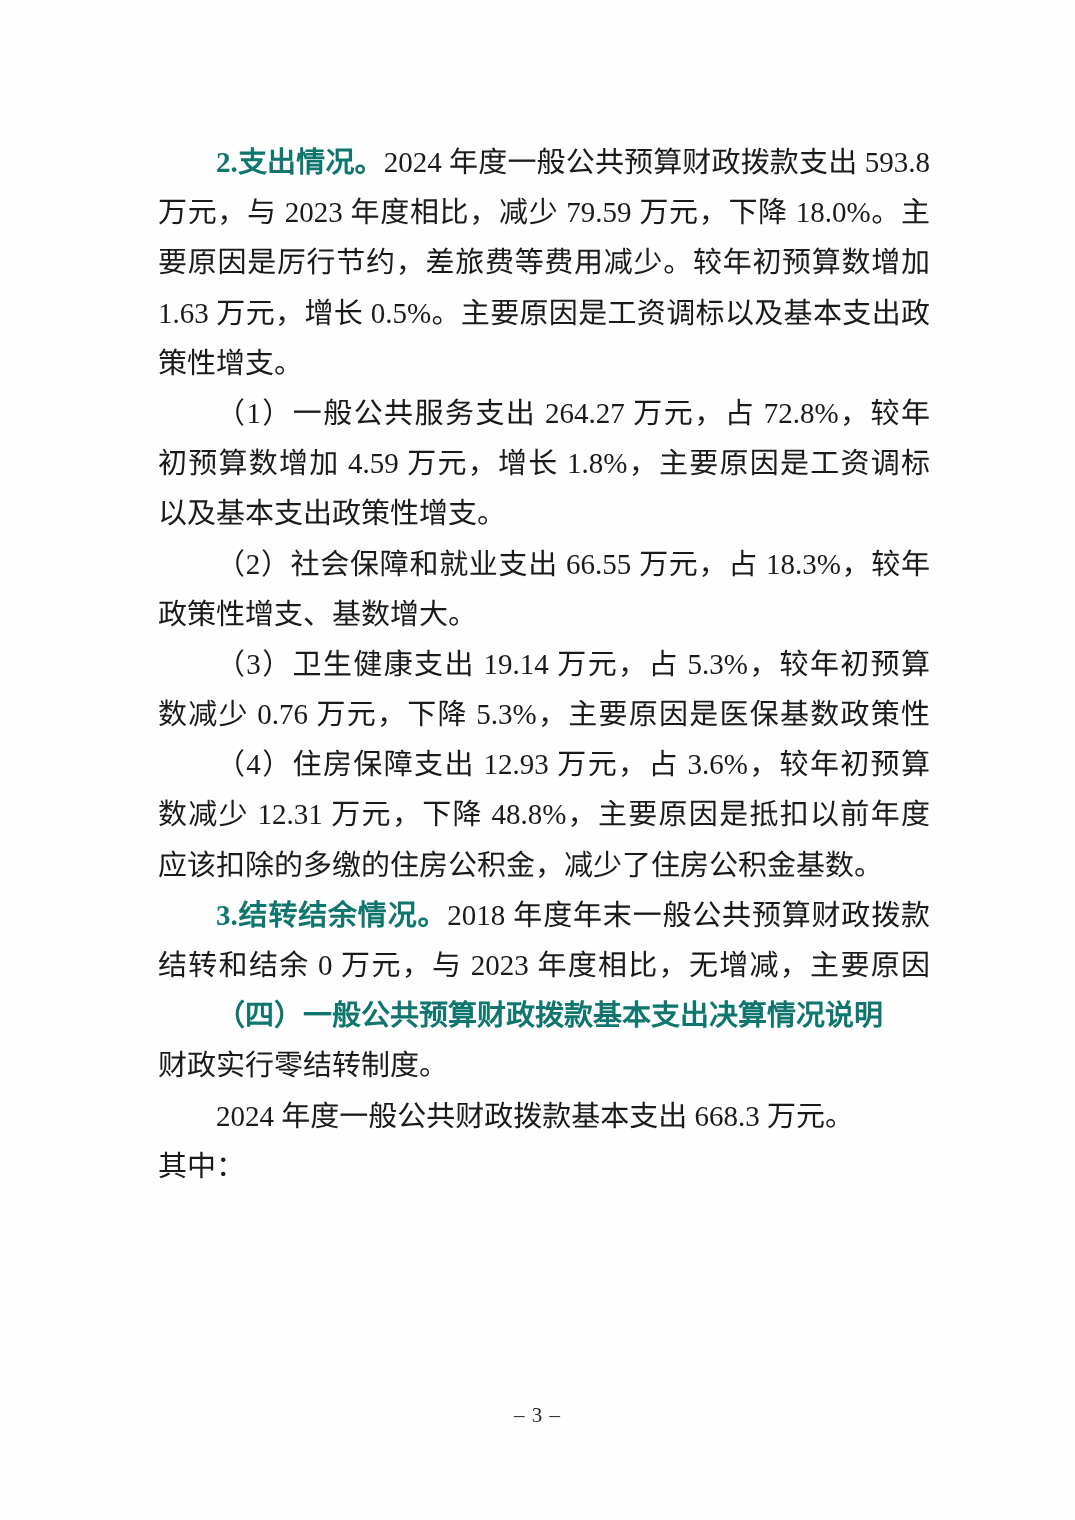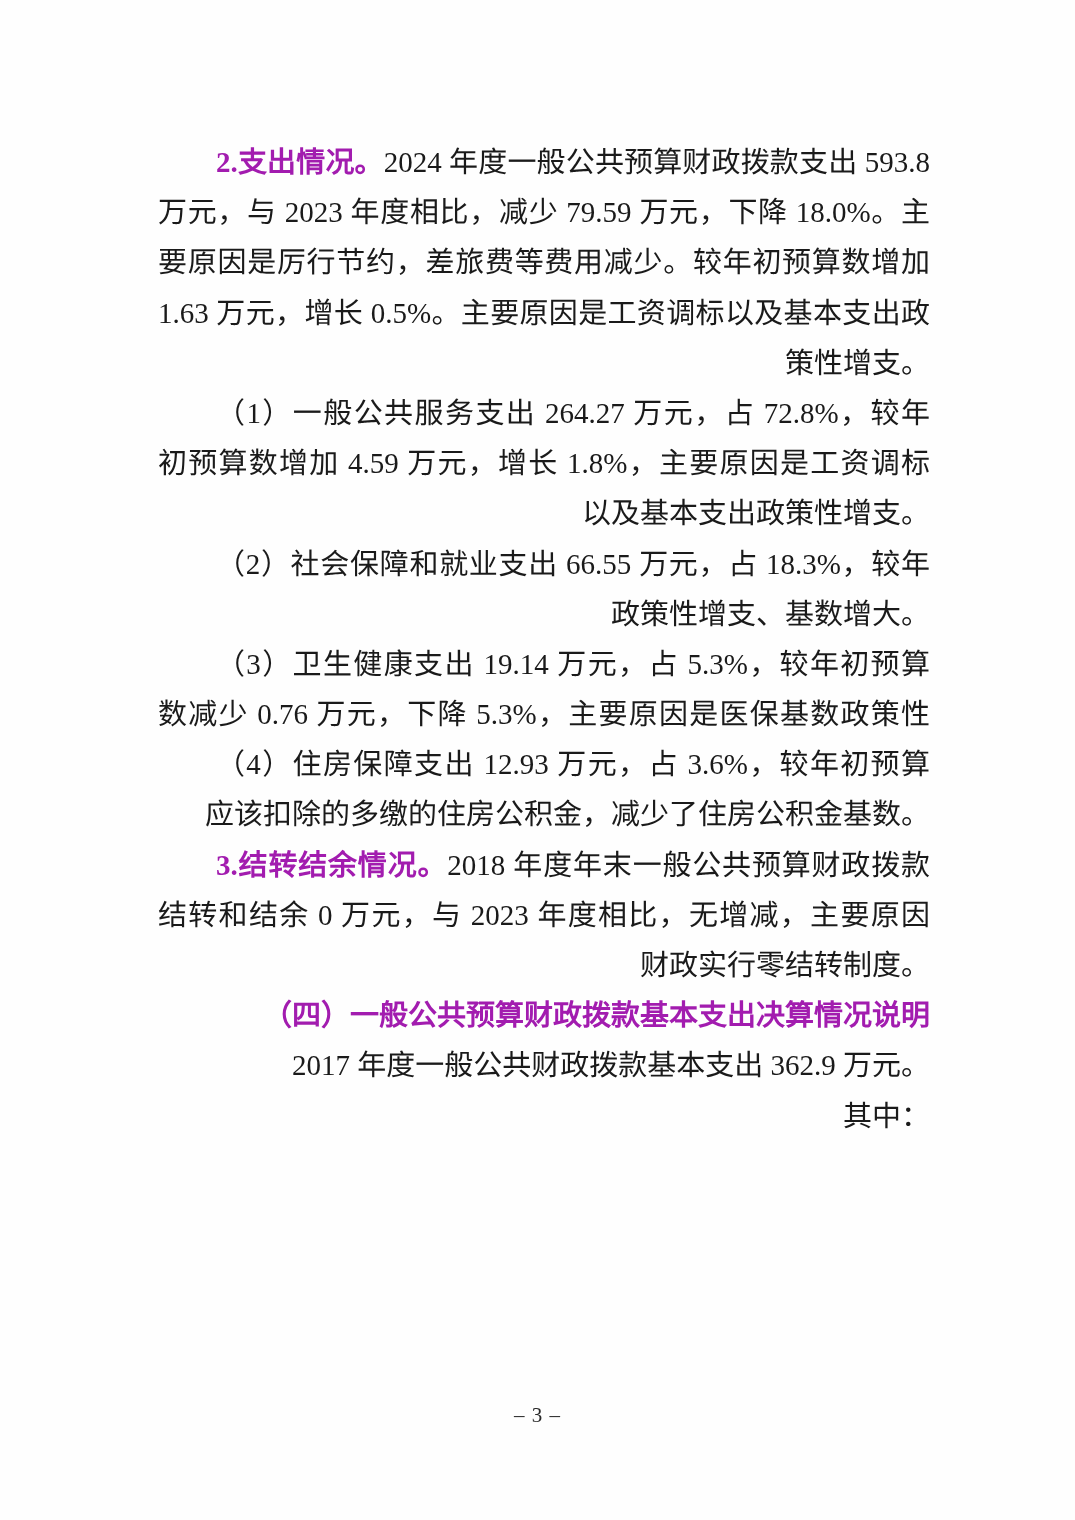--- a/index.html
+++ b/index.html
@@ -16,30 +16,30 @@
   .text-block {
     position: absolute;
     left: 158px;
     top: 137px;
     width: 772px;
   }
   .line {
     font-size: 29px;
     line-height: 50.2px;
     height: 50.2px;
-    text-align: right;
+    text-align: left;
     white-space: nowrap;
   }
   .line.justify {
     white-space: normal;
     text-align: justify;
     text-align-last: justify;
   }
   .line.indent { text-indent: 2em; }
-  .seg-bold { font-weight: bold; color: #a21caf; }
+  .seg-bold { font-weight: bold; color: #0f766e; }
   .footer {
     position: absolute;
     left: 0;
     right: 0;
     top: 1400px;
     text-align: center;
     font-size: 21px;
     line-height: 30px;
     color: #2a2a2a;
     letter-spacing: 1px;
@@ -56,22 +56,23 @@
       <div class="line justify"><span>1.63 万元，增长 0.5%。主要原因是工资调标以及基本支出政</span></div>
       <div class="line"><span>策性增支。</span></div>
       <div class="line indent justify"><span>（1）一般公共服务支出 264.27 万元，占 72.8%，较年</span></div>
       <div class="line justify"><span>初预算数增加 4.59 万元，增长 1.8%，主要原因是工资调标</span></div>
       <div class="line"><span>以及基本支出政策性增支。</span></div>
       <div class="line indent justify"><span>（2）社会保障和就业支出 66.55 万元，占 18.3%，较年</span></div>
       <div class="line"><span>政策性增支、基数增大。</span></div>
       <div class="line indent justify"><span>（3）卫生健康支出 19.14 万元，占 5.3%，较年初预算</span></div>
       <div class="line justify"><span>数减少 0.76 万元，下降 5.3%，主要原因是医保基数政策性</span></div>
       <div class="line indent justify"><span>（4）住房保障支出 12.93 万元，占 3.6%，较年初预算</span></div>
+      <div class="line justify"><span>数减少 12.31 万元，下降 48.8%，主要原因是抵扣以前年度</span></div>
       <div class="line"><span>应该扣除的多缴的住房公积金，减少了住房公积金基数。</span></div>
       <div class="line indent justify"><span class="seg-bold">3.结转结余情况。</span><span>2018 年度年末一般公共预算财政拨款</span></div>
       <div class="line justify"><span>结转和结余 0 万元，与 2023 年度相比，无增减，主要原因</span></div>
+      <div class="line indent"><span class="seg-bold">（四）一般公共预算财政拨款基本支出决算情况说明</span></div>
       <div class="line"><span>财政实行零结转制度。</span></div>
-      <div class="line indent"><span class="seg-bold">（四）一般公共预算财政拨款基本支出决算情况说明</span></div>
-      <div class="line indent"><span>2017 年度一般公共财政拨款基本支出 362.9 万元。</span></div>
+      <div class="line indent"><span>2024 年度一般公共财政拨款基本支出 668.3 万元。</span></div>
       <div class="line"><span>其中：</span></div>
     </div>
   <div class="footer">– 3 –</div>
 </div>
 
 </body></html>

